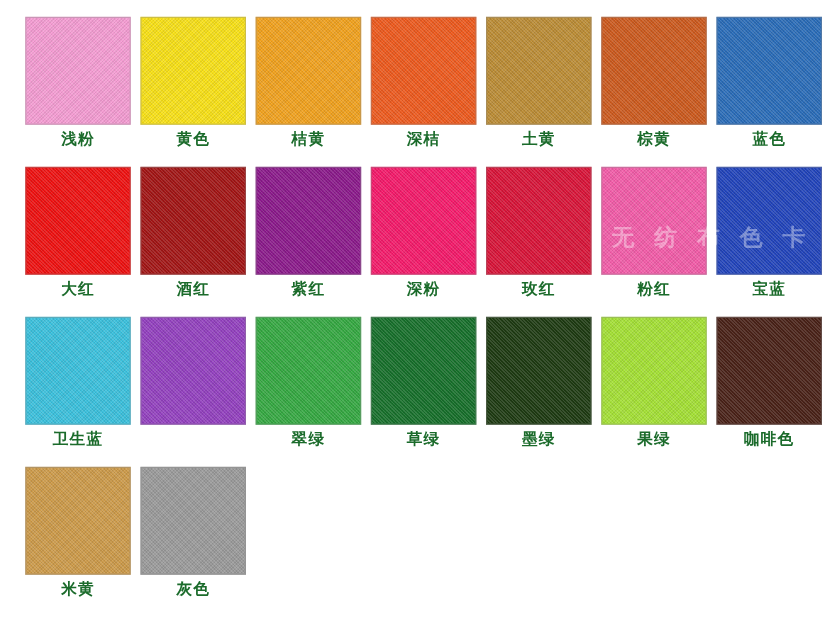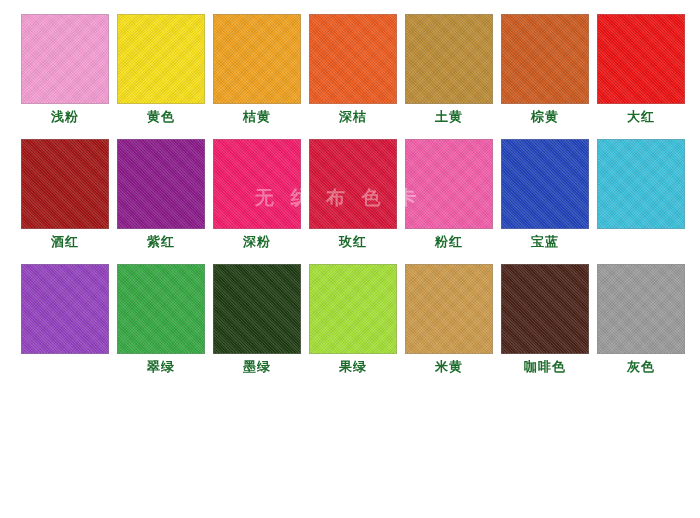--- a/index.html
+++ b/index.html
@@ -77,21 +77,21 @@
     color: #1b6b2b;
     letter-spacing: 1px;
     line-height: 18px;
     white-space: nowrap;
   }
   .watermark {
     position: absolute;
     left: 0;
     top: 185px;
     width: 676px;
-    text-align: center;
+    text-align: right;
     font-size: 19px;
     color: rgba(255, 255, 255, 0.38);
     letter-spacing: 5px;
     font-weight: bold;
     pointer-events: none;
     user-select: none;
     white-space: nowrap;
   }
 </style>
 </head>
@@ -117,20 +117,24 @@
       </div>
       <div class="swatch-cell">
         <div class="swatch-chip" style="background-color: rgb(187, 140, 53);"></div>
         <div class="swatch-label">土黄</div>
       </div>
       <div class="swatch-cell">
         <div class="swatch-chip" style="background-color: rgb(204, 90, 30);"></div>
         <div class="swatch-label">棕黄</div>
       </div>
       <div class="swatch-cell">
+        <div class="swatch-chip" style="background-color: rgb(42, 108, 184);"></div>
+        <div class="swatch-label">蓝色</div>
+      </div>
+      <div class="swatch-cell">
         <div class="swatch-chip" style="background-color: rgb(238, 17, 17);"></div>
         <div class="swatch-label">大红</div>
       </div>
       <div class="swatch-cell">
         <div class="swatch-chip" style="background-color: rgb(162, 21, 21);"></div>
         <div class="swatch-label">酒红</div>
       </div>
       <div class="swatch-cell">
         <div class="swatch-chip" style="background-color: rgb(139, 26, 139);"></div>
         <div class="swatch-label">紫红</div>
@@ -146,43 +150,48 @@
       <div class="swatch-cell">
         <div class="swatch-chip" style="background-color: rgb(242, 92, 168);"></div>
         <div class="swatch-label">粉红</div>
       </div>
       <div class="swatch-cell">
         <div class="swatch-chip" style="background-color: rgb(34, 68, 187);"></div>
         <div class="swatch-label">宝蓝</div>
       </div>
       <div class="swatch-cell">
         <div class="swatch-chip" style="background-color: rgb(59, 192, 220);"></div>
+        <div class="swatch-label">卫生蓝</div>
       </div>
       <div class="swatch-cell">
         <div class="swatch-chip" style="background-color: rgb(147, 65, 191);"></div>
       </div>
       <div class="swatch-cell">
         <div class="swatch-chip" style="background-color: rgb(53, 168, 66);"></div>
         <div class="swatch-label">翠绿</div>
+      </div>
+      <div class="swatch-cell">
+        <div class="swatch-chip" style="background-color: rgb(23, 112, 43);"></div>
+        <div class="swatch-label">草绿</div>
       </div>
       <div class="swatch-cell">
         <div class="swatch-chip" style="background-color: rgb(30, 59, 18);"></div>
         <div class="swatch-label">墨绿</div>
       </div>
       <div class="swatch-cell">
         <div class="swatch-chip" style="background-color: rgb(164, 224, 53);"></div>
         <div class="swatch-label">果绿</div>
       </div>
       <div class="swatch-cell">
+        <div class="swatch-chip" style="background-color: rgb(74, 34, 24);"></div>
+        <div class="swatch-label">咖啡色</div>
+      </div>
+      <div class="swatch-cell">
         <div class="swatch-chip" style="background-color: rgb(204, 154, 74);"></div>
         <div class="swatch-label">米黄</div>
-      </div>
-      <div class="swatch-cell">
-        <div class="swatch-chip" style="background-color: rgb(74, 34, 24);"></div>
-        <div class="swatch-label">咖啡色</div>
       </div>
       <div class="swatch-cell">
         <div class="swatch-chip" style="background-color: rgb(154, 154, 154);"></div>
         <div class="swatch-label">灰色</div>
       </div>
     </div>
   <div class="watermark">无 纺 布 色 卡</div>
 </div>
 
 </body></html>

